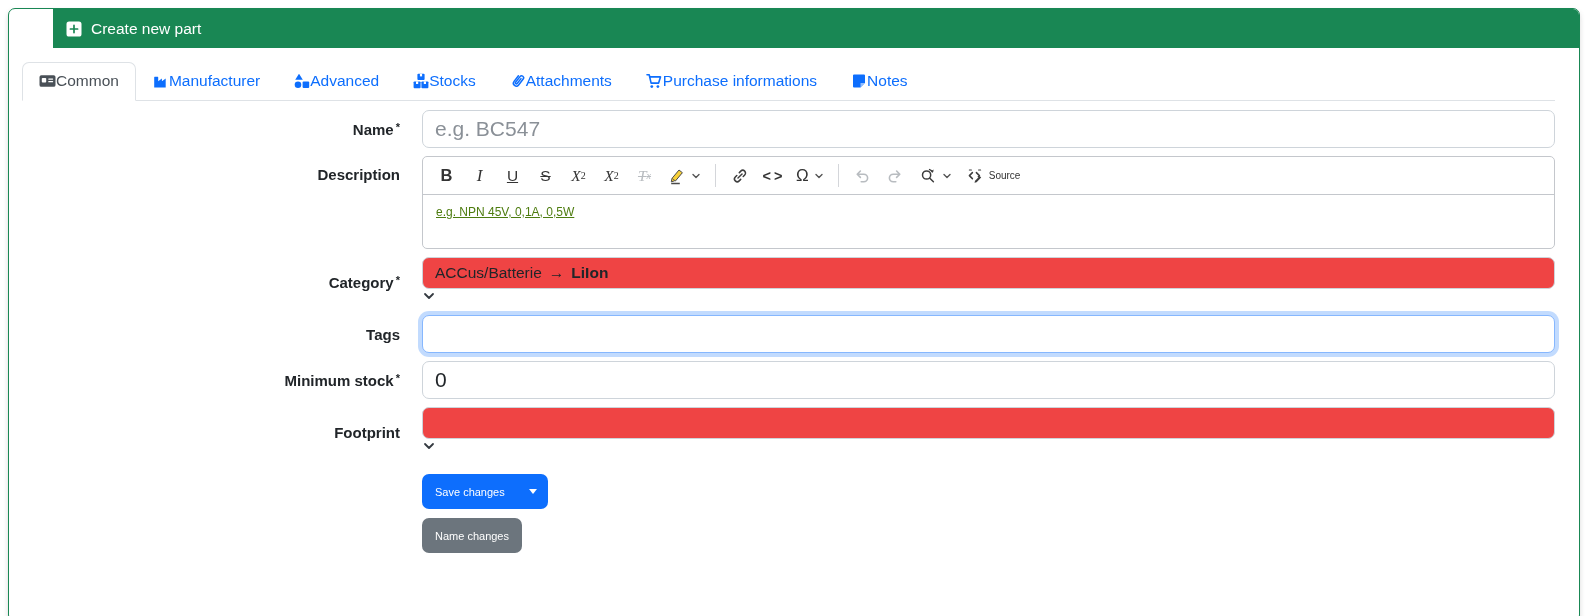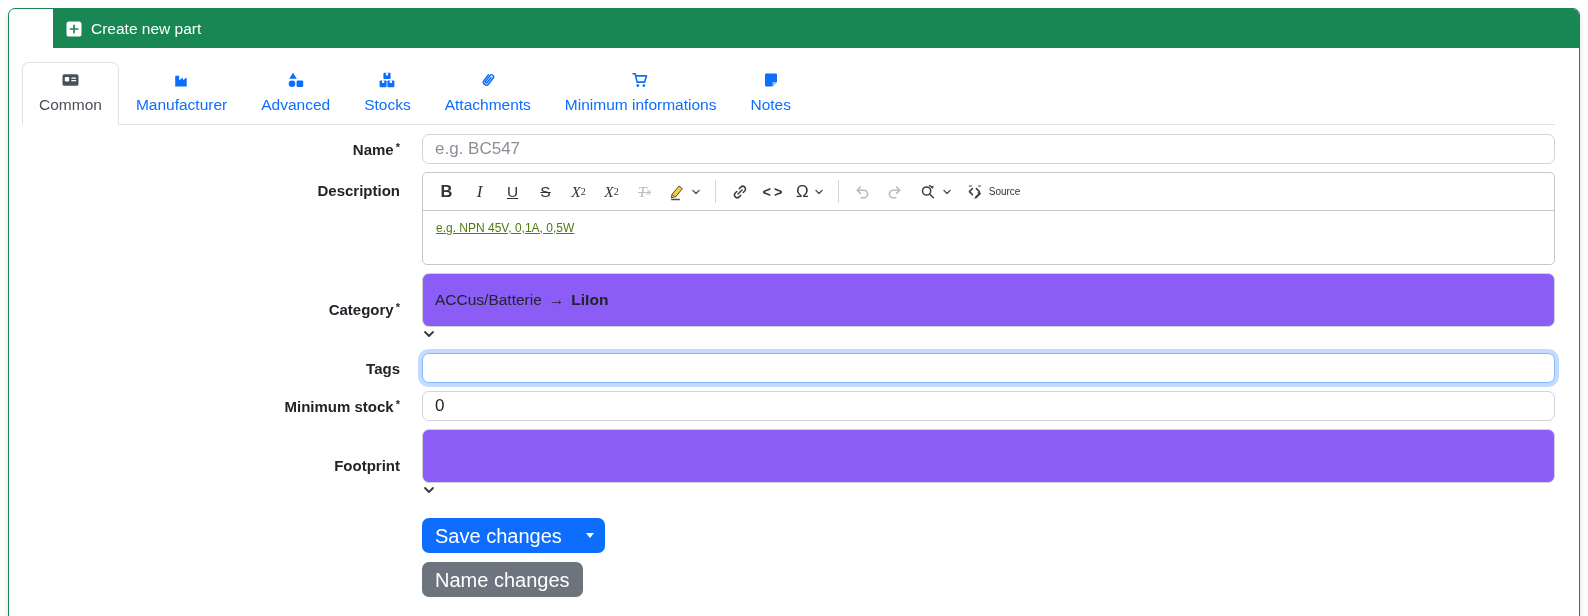--- a/index.html
+++ b/index.html
@@ -23,62 +23,62 @@
     gap: 9px;
     font-size: 15.5px;
     height: 39px;
     margin-left: 44px;
   }
   .card-body { padding: 14px 24px 60px 13px; }
 
   
   .tabs { display: flex; border-bottom: 1px solid #dee2e6; margin-bottom: 9px; }
   .tab {
-    display: flex; align-items: center; gap: 8px;
+    display: flex; align-items: center; gap: 0;
     padding: 9px 16px 10px 16px;
     font-size: 15.5px; color: #0d6efd;
     border: 1px solid transparent; margin-bottom: -1px;
     border-radius: 7px 7px 0 0;
-    text-decoration: none; cursor: pointer; white-space: nowrap; flex-direction: column;
+    text-decoration: none; cursor: pointer; white-space: nowrap;
   }
   .tab.active {
     color: #495057; background: #fff;
     border-color: #dee2e6 #dee2e6 #fff #dee2e6;
   }
   .tab svg { flex: none; }
 
   
   .frow { display: flex; align-items: center; margin-bottom: 8px; }
   .frow.top { align-items: flex-start; }
   .flabel {
     width: 400px; flex: none; text-align: right; padding-right: 22px;
     font-weight: 700; font-size: 15px; color: #212529;
   }
   .frow.top .flabel { margin-top: 10px; }
   .req { font-size: 11px; vertical-align: top; margin-left: 2px; font-weight: 700; }
   .ffield { flex: 1; min-width: 0; position: relative; }
 
   .input {
-    width: 100%; height: 30px;
+    width: 100%; height: 38px;
     border: 1px solid #ced4da; border-radius: 7px;
-    padding: 6px 12px; font-size: 17px; color: #212529;
+    padding: 6px 12px; font-size: 21px; color: #212529;
     font-family: "Liberation Sans", sans-serif;
     background: #fff; display: block;
   }
   .input::placeholder { color: #8a9097; }
   .input.focused {
     border-color: #86b7fe;
     box-shadow: 0 0 0 4px rgba(13,110,253,.25);
     outline: none;
   }
   .select {
-    width: 100%; height: 54px;
+    width: 100%; height: 32px;
     border: 1px solid #ced4da; border-radius: 7px;
     padding: 6px 36px 6px 12px; font-size: 15.5px; color: #212529;
-    background: #8b5cf6; display: flex; align-items: center; cursor: pointer;
+    background: #ef4444; display: flex; align-items: center; cursor: pointer;
   }
   .cat-arrow { margin: 0 7px; }
   .cat-bold { font-weight: 700; }
 
   
   .editor { border: 1px solid #c4c7cc; border-radius: 5px; overflow: hidden; background: #fff; }
   .ed-toolbar {
     display: flex; align-items: center;
     padding: 4px 7px; height: 38px;
     border-bottom: 1px solid #c4c7cc;
@@ -105,21 +105,21 @@
   .src-label { font-size: 10px; color: #333; }
   .ed-content {
     min-height: 53px; padding: 10px 13px;
     font-size: 12px; color: #4d7c0f; text-decoration: underline;
   }
 
   
   .btn-row { margin-top: 17px; }
   .btn-row-2 { margin-top: 9px; }
   .save-group { display: inline-flex; }
-  .btn { border: none; font-size: 20px; cursor: pointer; color: #fff; font-family: "Liberation Sans", sans-serif; }
+  .btn { border: none; font-size: 11px; cursor: pointer; color: #fff; font-family: "Liberation Sans", sans-serif; }
   .btn-primary { background: #0d6efd; border-radius: 7px 0 0 7px; padding: 7px 13px; height: 35px; }
   .btn-caret-seg { background: #0d6efd; border-radius: 0 7px 7px 0; padding: 0 11px; height: 35px; display: inline-flex; align-items: center; }
   .caret { width: 0; height: 0; border-left: 4.5px solid transparent; border-right: 4.5px solid transparent; border-top: 5px solid #fff; }
   .btn-secondary { background: #6c757d; border-radius: 7px; padding: 7px 13px; height: 35px; }
 </style>
 </head>
 <body>
 
 <div class="card">
 
@@ -175,21 +175,21 @@
             </g>
           </svg>
         <span>Attachments</span>
       </a>
       <a class="tab">
         <svg width="17" height="16" viewBox="0 0 17 16">
             <path d="M1 1.8 h2.2 l1.9 8.3 h7.5 l1.9-6.2 H4" fill="none" stroke="currentColor" stroke-width="1.6" stroke-linecap="round" stroke-linejoin="round"></path>
             <circle cx="5.8" cy="13.6" r="1.4" fill="currentColor"></circle>
             <circle cx="11.9" cy="13.6" r="1.4" fill="currentColor"></circle>
           </svg>
-        <span>Minimum informations</span>
+        <span>Purchase informations</span>
       </a>
       <a class="tab">
         <svg width="16" height="16" viewBox="0 0 16 16">
             <path d="M2 2.6 a1 1 0 0 1 1-1 h10 a1 1 0 0 1 1 1 v7.4 L9.5 14.4 H3 a1 1 0 0 1 -1-1 z" fill="currentColor"></path>
             <path d="M9.5 14.4 V10 H14 z" fill="#fff" opacity="0.55"></path>
           </svg>
         <span>Notes</span>
       </a>
     </nav>
 

